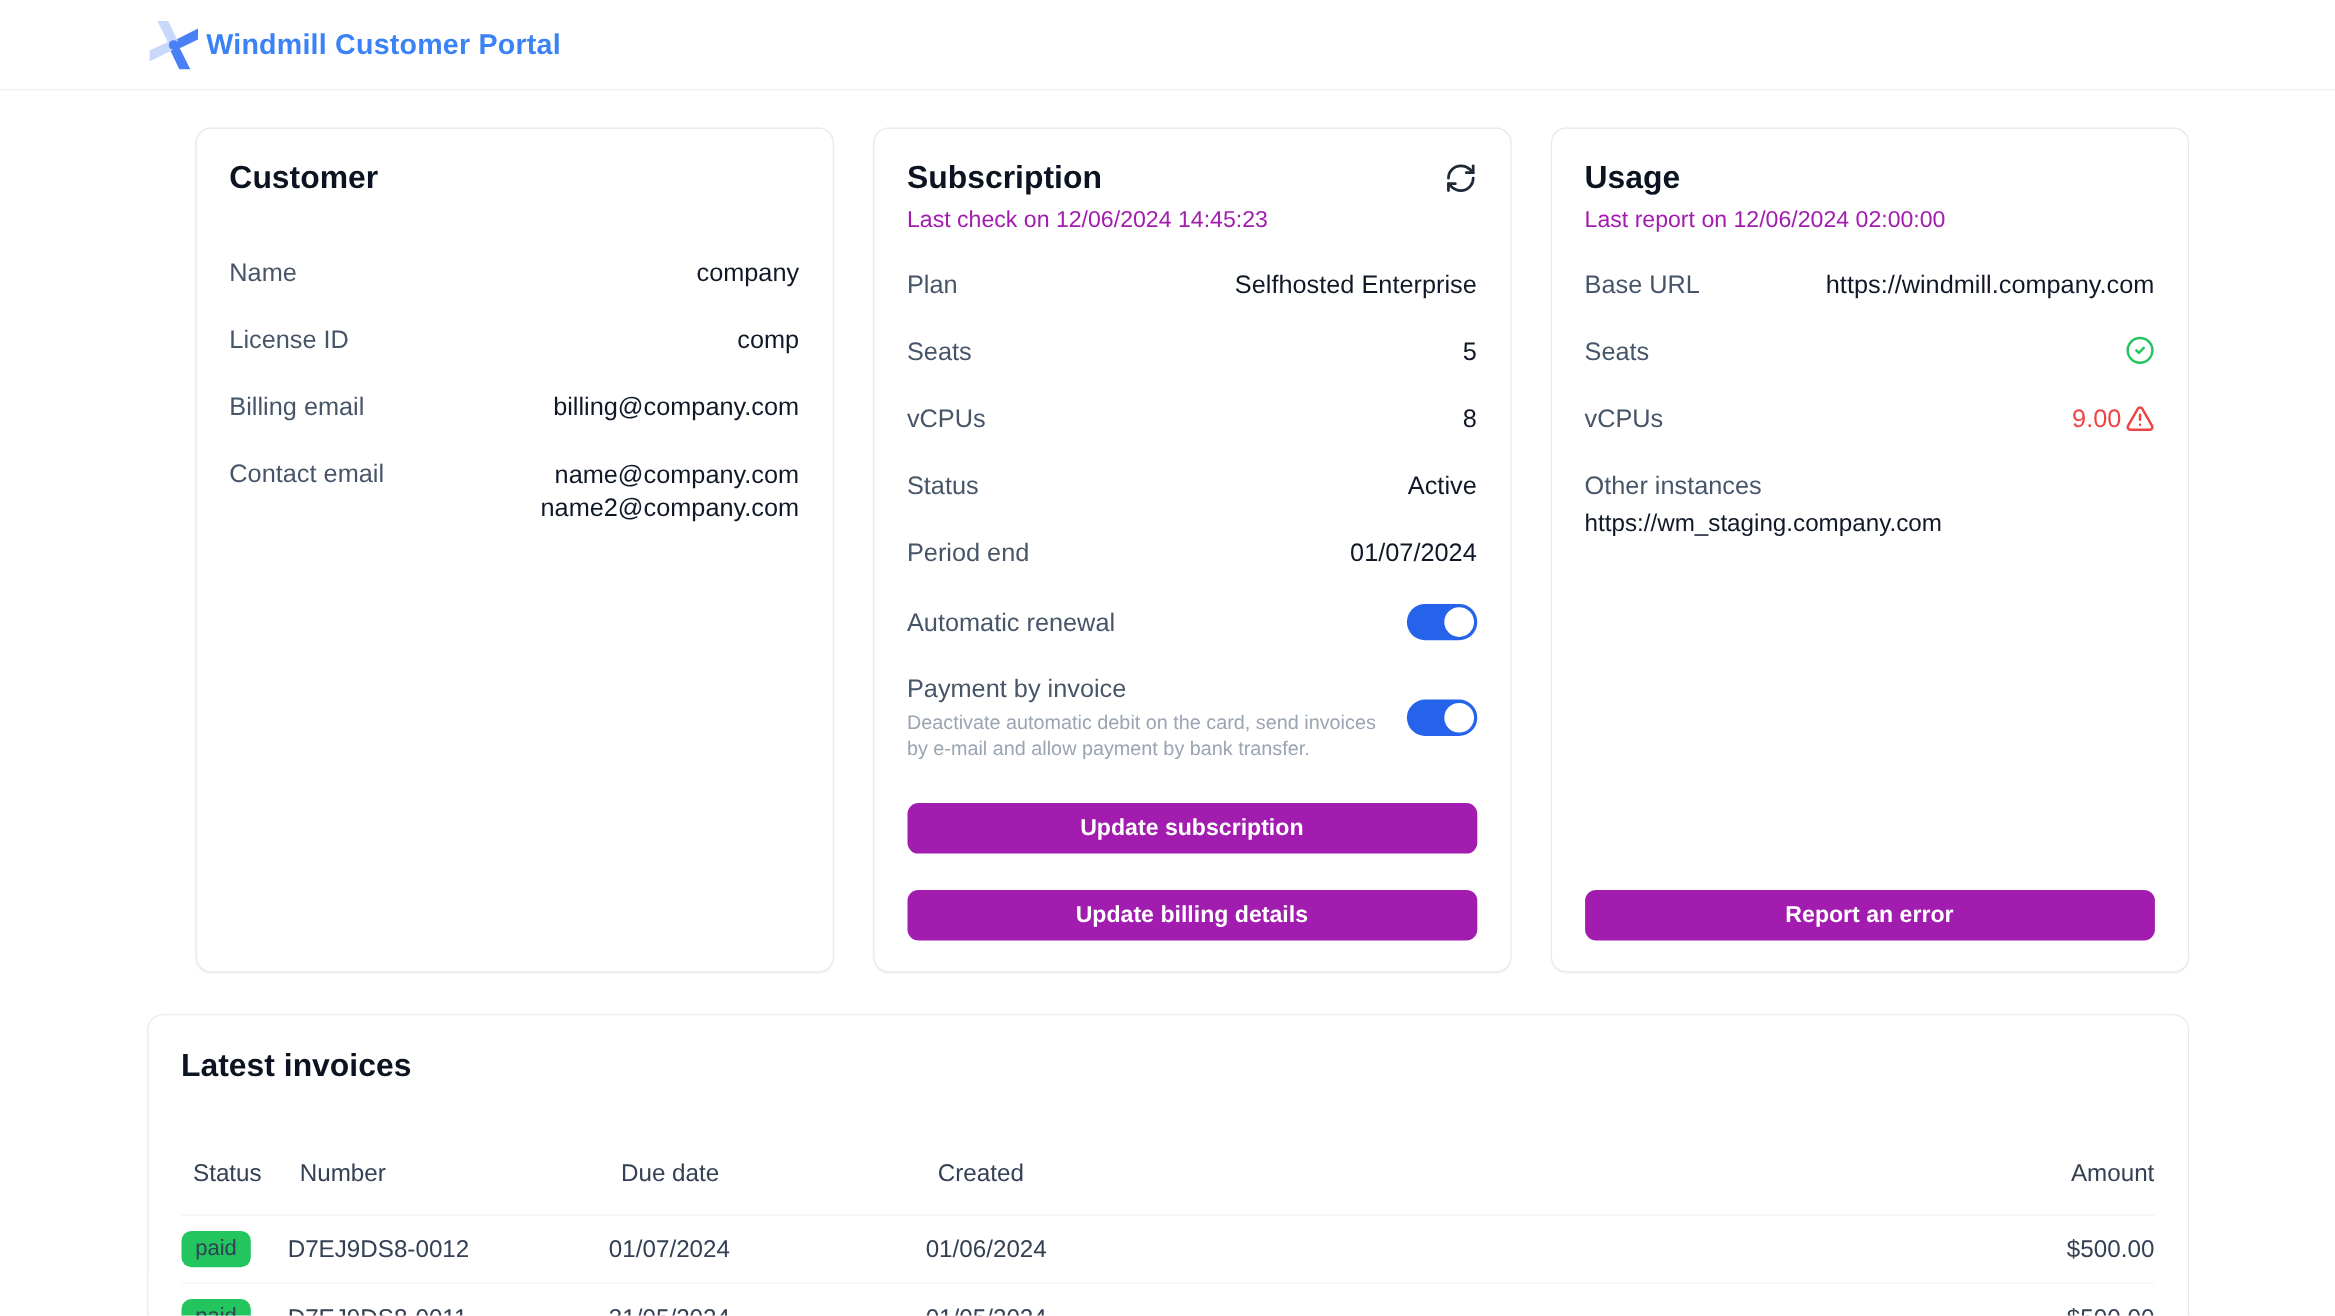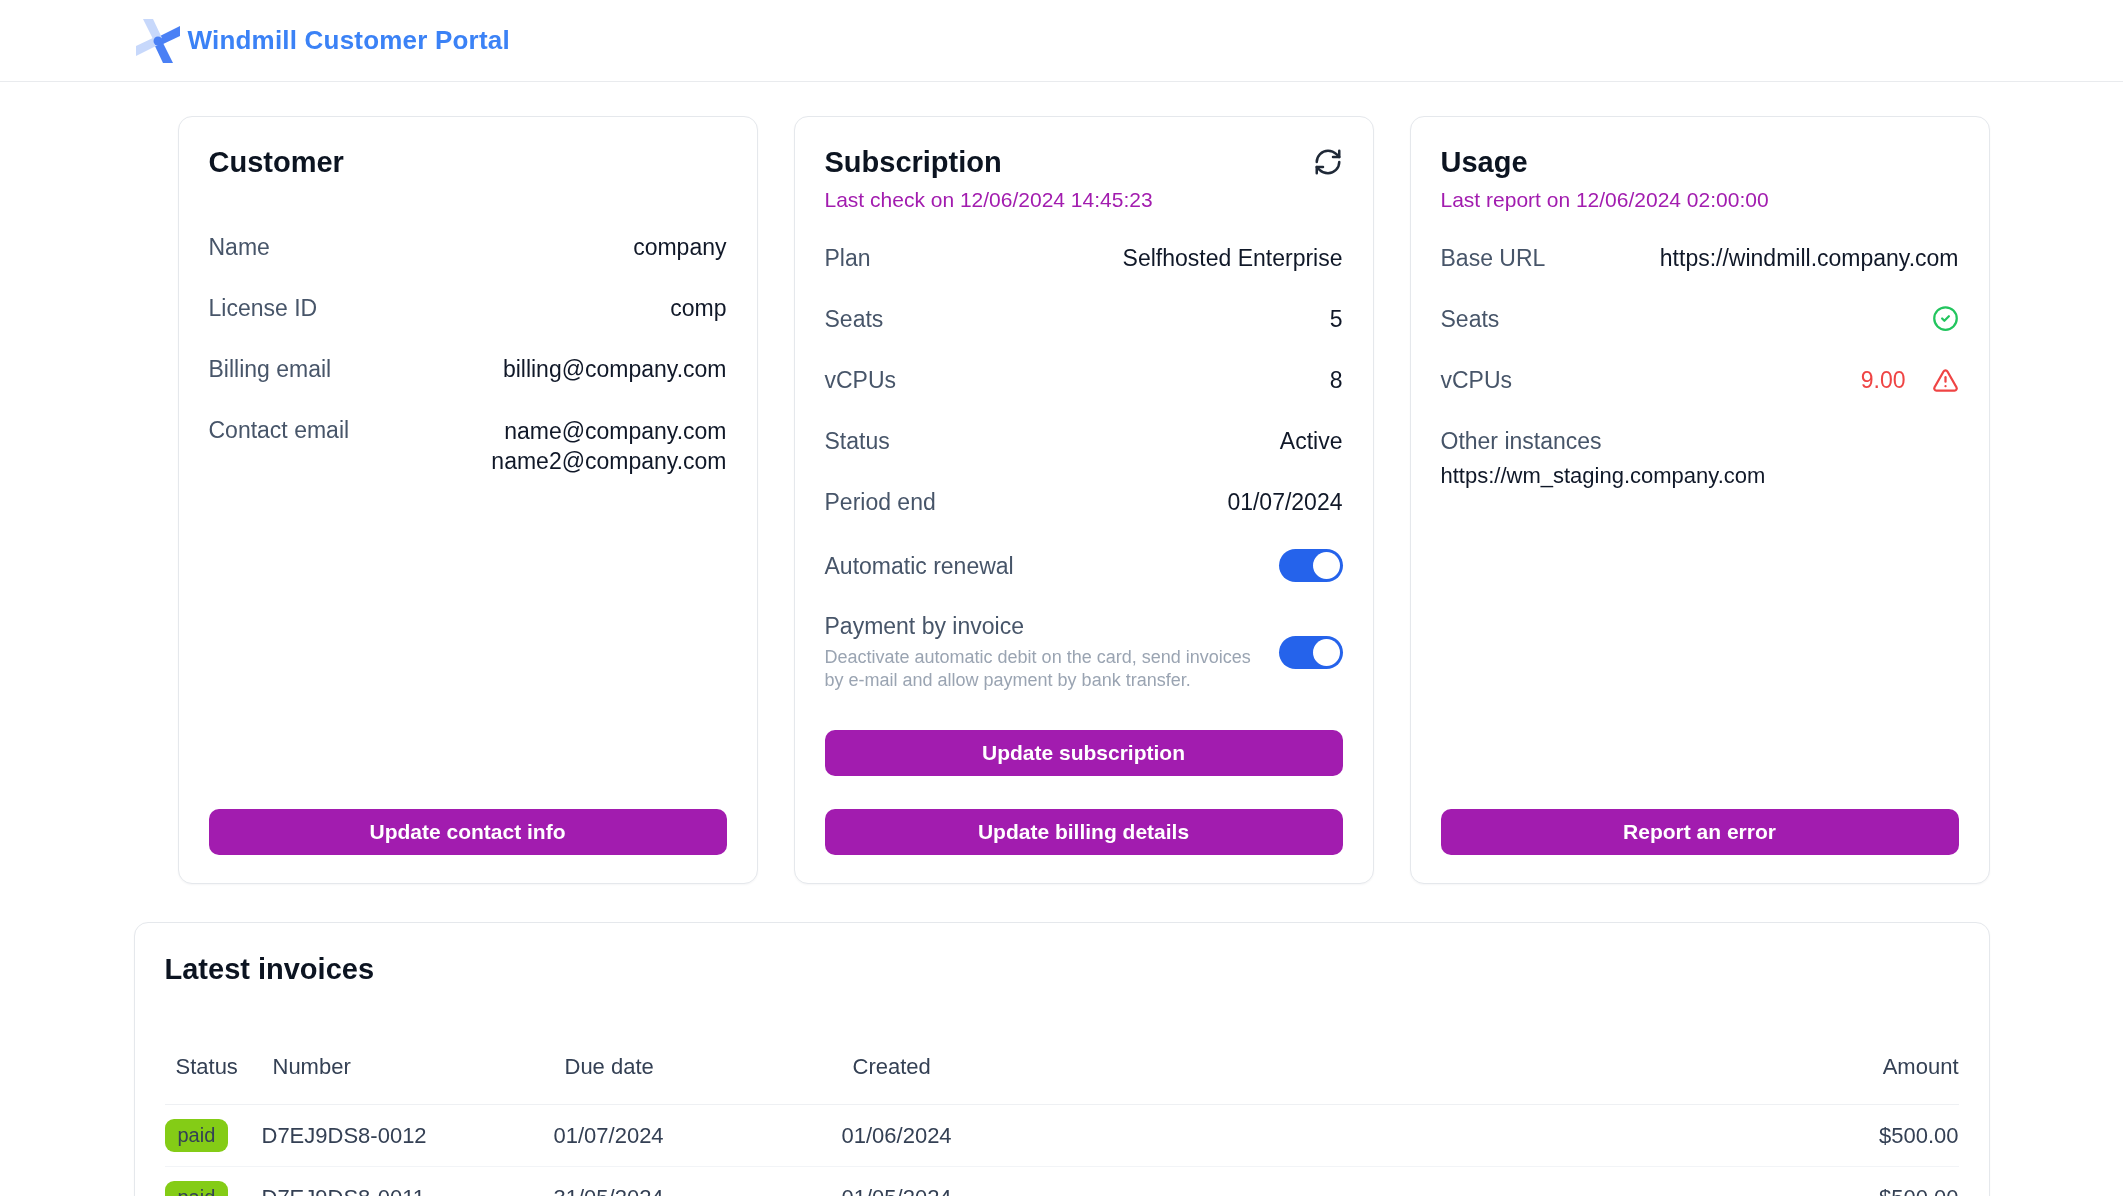--- a/index.html
+++ b/index.html
@@ -38,42 +38,42 @@
   
   .toggle { width:64px; height:33px; border-radius:17px; background:#2563eb; position:relative;
     flex:0 0 auto; cursor:pointer; }
   .toggle .knob { position:absolute; top:3px; right:3px; width:27px; height:27px;
     border-radius:50%; background:#fff; }
 
   
   .instances-label { color:#475569; font-size:23px; line-height:28px; }
   .instances-url { margin-top:7px; color:#101828; font-size:22px; line-height:27px; }
 
-  .red-value { color:#ef4444; display:flex; align-items:center; gap:26px; font-size:23px; }
+  .red-value { color:#ef4444; display:flex; align-items:center; gap:3px; font-size:23px; }
 
   
   .btn-area { margin-top:auto; display:flex; flex-direction:column; gap:33px; }
   .btn { display:block; width:100%; height:46px; border:none; border-radius:10px;
     background:#a21caf; color:#fff; font-size:21px; font-weight:600;
     font-family:inherit; cursor:pointer; }
 
   .icon-btn { background:none; border:none; cursor:pointer; padding:0; line-height:0; }
 
   
   .invoices-card { margin-top:38px; height:380px; background:#fff; border:1px solid #e5e8ec;
     border-radius:14px; padding:30px; box-shadow:0 1px 2px rgba(16,24,40,.04); }
   .invoices-title { font-size:29px; font-weight:700; color:#0c1421; }
   .inv-table { margin-top:68px; }
   .inv-grid { display:grid; grid-template-columns:97px 292px 288px 1fr 210px;
     align-items:center; padding-left:11px; }
   .inv-head { color:#344054; font-size:22px; font-weight:500; padding-bottom:24px;
     border-bottom:1px solid #eef0f3; }
   .inv-row { padding:14px 0; border-bottom:1px solid #f2f4f7; font-size:22px; color:#344054; }
   .inv-cell-right { text-align:right; }
-  .badge-paid { display:inline-block; background:#84cc16; color:#334155; font-size:20px;
+  .badge-paid { display:inline-block; background:#22c55e; color:#334155; font-size:20px;
     padding:5px 13px; border-radius:9px; }
 
   svg { display:block; }
 </style>
 </head>
 <body>
 
 <header class="app-header">
   <div class="container">
     <span>
@@ -112,23 +112,20 @@
           <span class="row-value">billing@company.com</span>
         </div>
         <div class="row">
           <span class="row-label">Contact email</span>
           <span class="row-value stack">
             <div>name@company.com</div>
             <div>name2@company.com</div>
           </span>
         </div>
       </div>
-      <div class="btn-area">
-        <button class="btn">Update contact info</button>
-      </div>
     </section>
 
     <section class="card has-sub">
       <div class="card-title-row">
         <h2 class="card-title">Subscription</h2>
         <button class="icon-btn" title="">
           <svg width="30" height="30" viewBox="0 0 24 24" fill="none" stroke="#1f2937" stroke-width="2" stroke-linecap="round" stroke-linejoin="round">
             <path d="M3 12a9 9 0 0 1 9-9 9.75 9.75 0 0 1 6.74 2.74L21 8"></path>
             <path d="M21 3v5h-5"></path>
             <path d="M21 12a9 9 0 0 1-9 9 9.75 9.75 0 0 1-6.74-2.74L3 16"></path>

